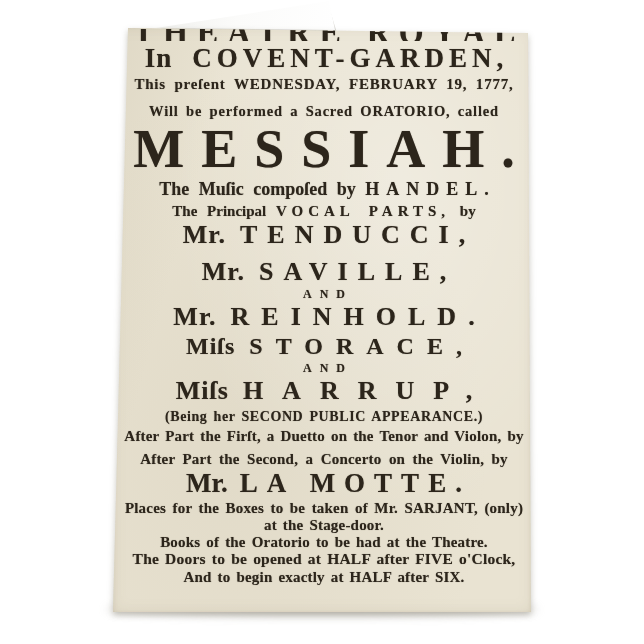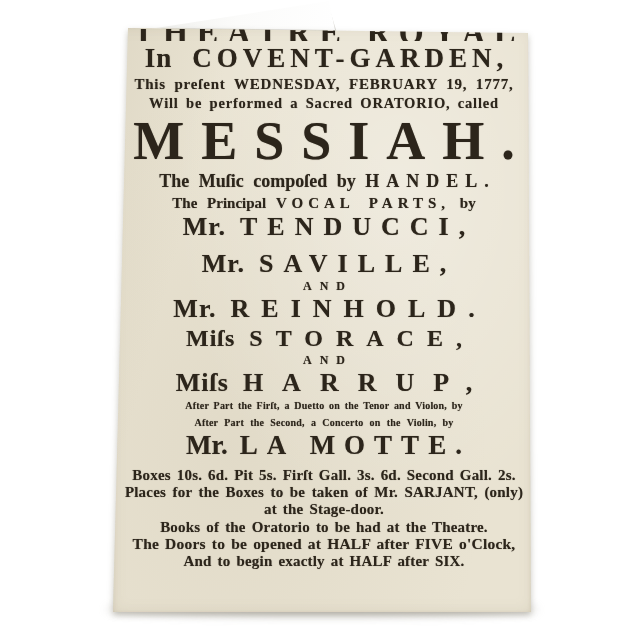--- a/index.html
+++ b/index.html
@@ -70,21 +70,21 @@
   .l-clip .clip-inner{
     display:inline-block;font-size:32px;letter-spacing:9px;margin-right:-9px;
     margin-top:-23px;transform:scaleY(1.1);
   }
 
   .l-venue{margin-top:3px;font-size:27px;}
   .l-venue .pfx{letter-spacing:1px;margin-right:20px;}
   .l-venue .nm{letter-spacing:5px;margin-right:-5px;}
 
   .l-date{margin-top:3px;font-size:15px;letter-spacing:.8px;word-spacing:4px;}
-  .l-announce{margin-top:4px;font-size:14.5px;letter-spacing:.8px;word-spacing:3px;}
+  .l-announce{margin-top:12px;font-size:14.5px;letter-spacing:.8px;word-spacing:3px;}
 
   .l-title{margin-top:1px;font-size:54px;letter-spacing:17px;margin-right:-17px;line-height:1.05;}
 
   .l-composer{margin-top:2px;font-size:18px;word-spacing:5px;}
   .l-composer .nm{letter-spacing:7px;margin-right:-7px;}
 
   .l-principal{margin-top:4px;font-size:15px;word-spacing:6px;}
   .l-principal .caps{letter-spacing:5px;font-family:Liberation Serif, serif;}
 
   .l-name{font-size:26px;line-height:1.05;}
@@ -92,21 +92,21 @@
   .l-p1{margin-top:2px;}   .l-p1 .nm{letter-spacing:10px;margin-right:-10px;}
   .l-p2{margin-top:9px;}   .l-p2 .nm{letter-spacing:10px;margin-right:-10px;}
   .l-p3{margin-top:3px;}   .l-p3 .nm{letter-spacing:12px;margin-right:-12px;}
   .l-p4{margin-top:4px;font-size:24px;} .l-p4 .nm{letter-spacing:13px;margin-right:-13px;}
   .l-p5{margin-top:3px;}   .l-p5 .nm{letter-spacing:19px;margin-right:-19px;}
 
   .l-and{margin-top:3px;font-size:12px;letter-spacing:8px;margin-right:-8px;line-height:1;}
 
   .l-note{margin-top:4px;font-size:14px;letter-spacing:.6px;word-spacing:2px;}
 
-  .l-after{font-size:10px;letter-spacing:.2px;word-spacing:2px;}
+  .l-after{font-size:15px;letter-spacing:.2px;word-spacing:2px;}
   .l-after1{margin-top:4px;}
   .l-after2{margin-top:7px;word-spacing:3.5px;}
 
   .l-duet{margin-top:1px;font-size:25px;letter-spacing:.5px;line-height:1.1;}
 
   .l-solo{margin-top:2px;font-size:27px;line-height:1.1;}
   .l-solo .pfx{margin-right:12px;}
   .l-solo .nm{letter-spacing:9px;margin-right:-9px;}
 
   .l-small{font-size:15px;letter-spacing:.2px;}
@@ -172,31 +172,31 @@
         <div class="line l-name l-p4">
           <span class="pfx">Miſs</span><span class="nm">STORACE,</span>
         </div>
 
         <div class="line l-and">AND</div>
 
         <div class="line l-name l-p5">
           <span class="pfx">Miſs</span><span class="nm">HARRUP,</span>
         </div>
 
+        <div class="line l-note">(Being her SECOND PUBLIC APPEARANCE.)</div>
 
         <div class="line l-after l-after1">After Part the Firſt, a Duetto on the Tenor and Violon, by</div>
 
 
         <div class="line l-after l-after2">After Part the Second, a Concerto on the Violin, by</div>
 
         <div class="line l-solo">
           <span class="pfx">Mr.</span><span class="nm">LA MOTTE.</span>
         </div>
 
-        <div class="line l-small l-prices">Boxes 10s. 6d. Pit 5s. Firſt Gall. 3s. 6d. Second Gall. 2s.</div>
         <div class="line l-small l-places">Places for the Boxes to be taken of Mr. SARJANT, (only)</div>
         <div class="line l-small l-stagedoor">at the Stage-door.</div>
         <div class="line l-small l-books">Books of the Oratorio to be had at the Theatre.</div>
         <div class="line l-doors l-small">The Doors to be opened at HALF after FIVE o'Clock,</div>
         <div class="line l-small l-begin">And to begin exactly at HALF after SIX.</div>
 
       </div>
     </div>
   </div>
 </div>

